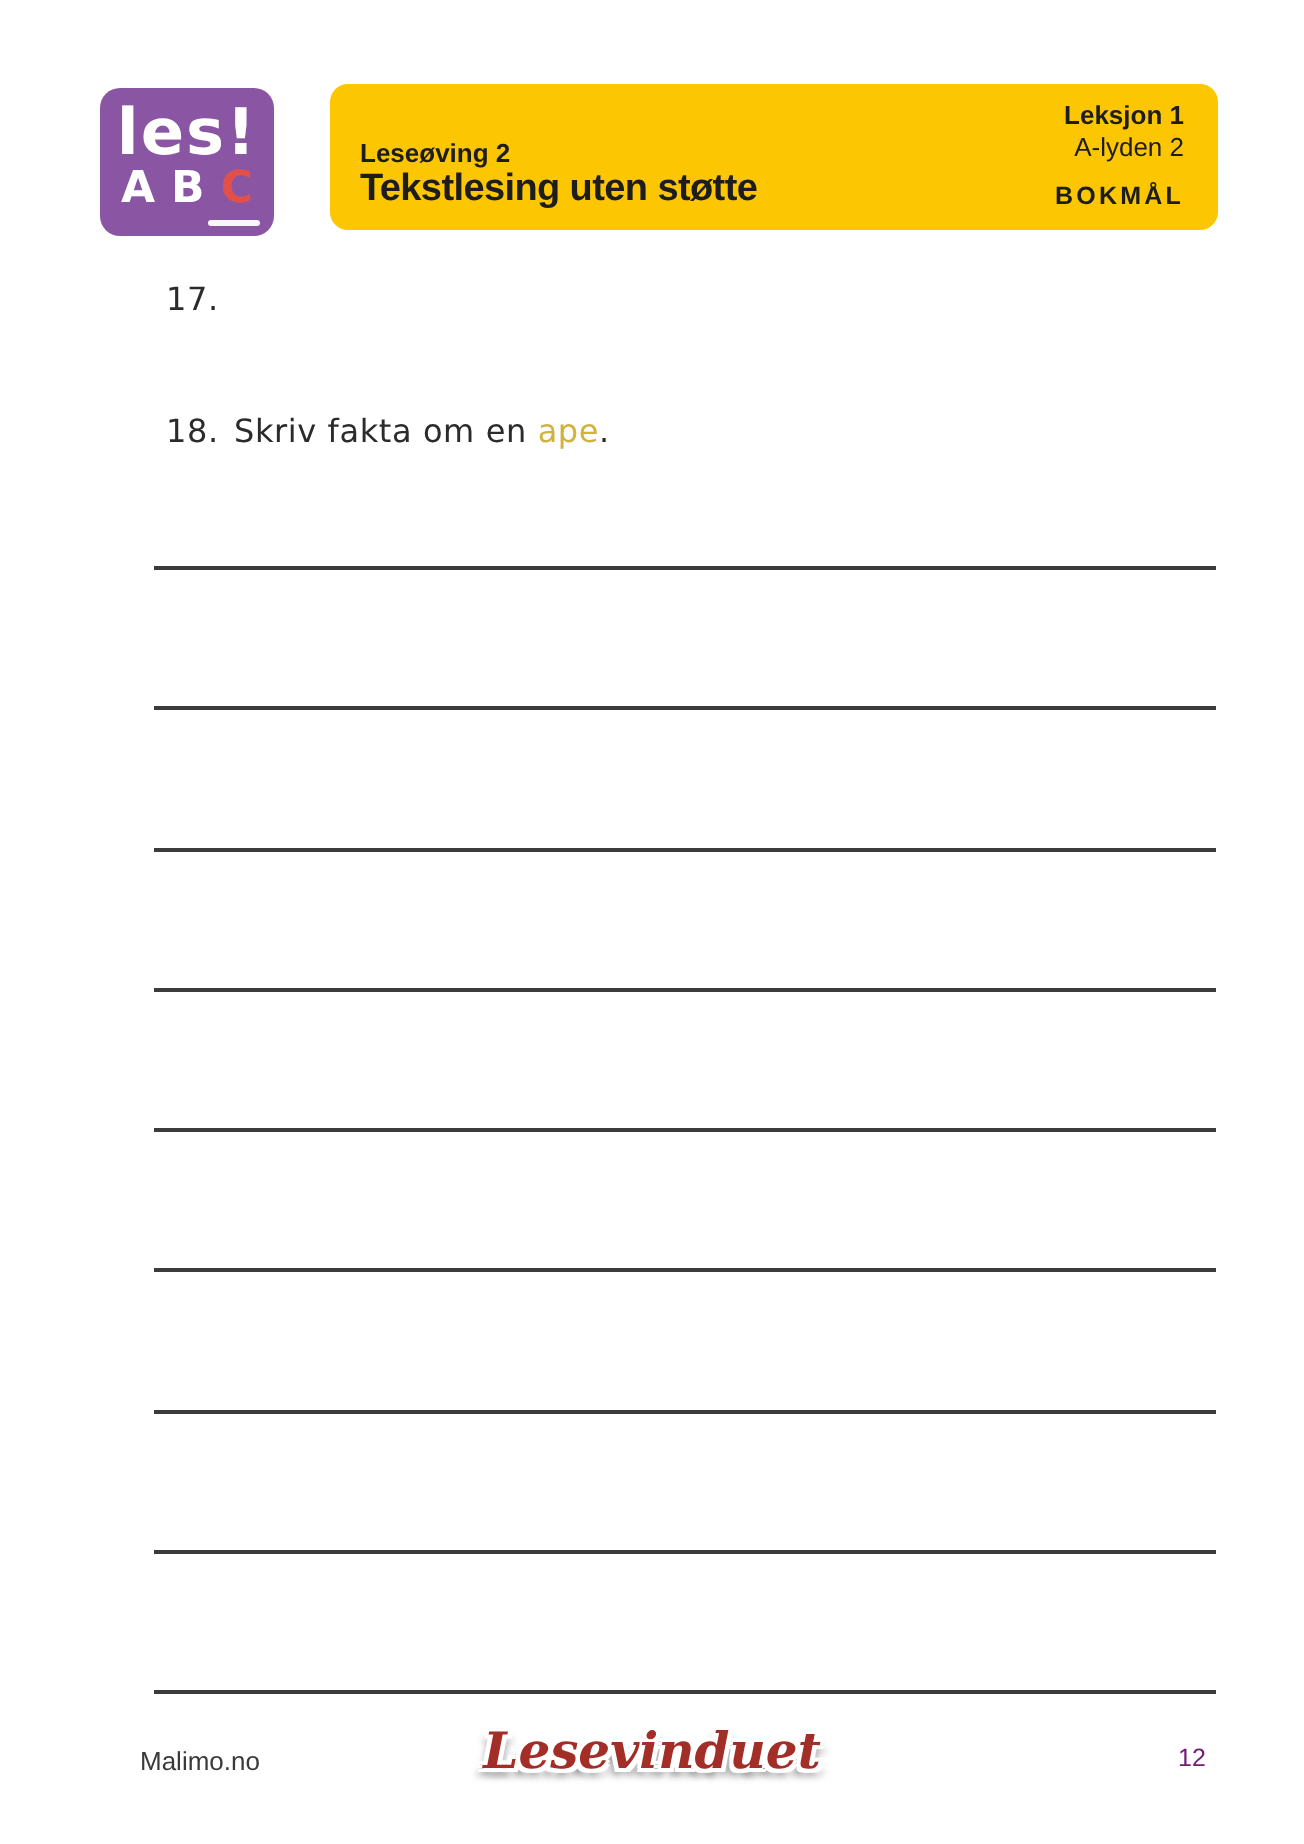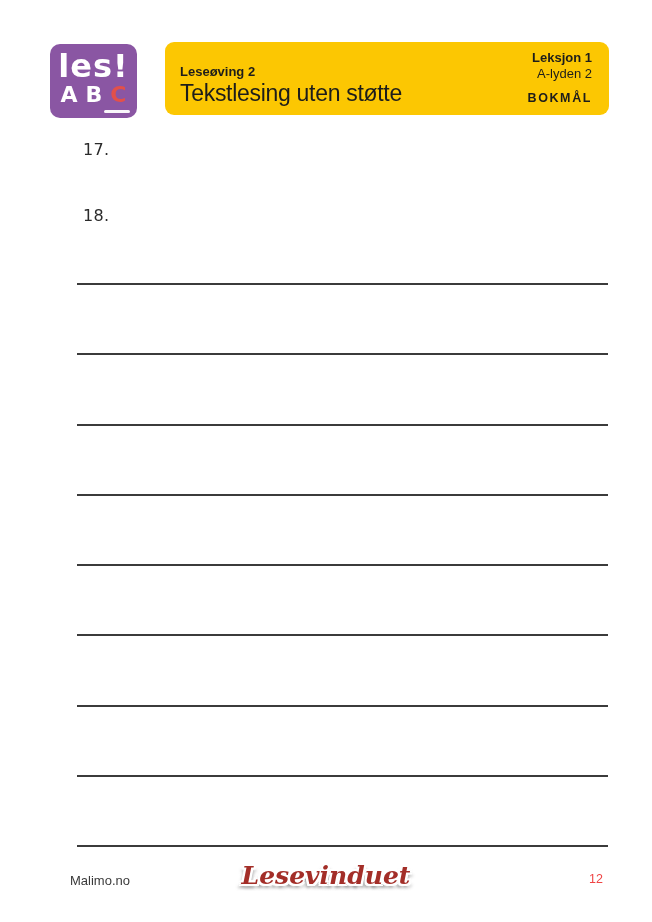--- a/index.html
+++ b/index.html
@@ -28,41 +28,41 @@
   }
 
   .banner {
     position:absolute; left:165px; top:42px; width:444px; height:73px;
     border-radius:9px; box-sizing:border-box; background:#FCC702;
     display:flex; justify-content:space-between;
     padding:10px 17px 9px 15px;
     align-items:flex-end;
   }
   .banner-subtitle { font-size:13px; font-weight:bold; line-height:1.3; }
-  .banner-title   { font-size:23px; font-weight:normal; line-height:1.08; letter-spacing:-0.3px; }
+  .banner-title   { font-size:19px; font-weight:bold; line-height:1.08; letter-spacing:-0.3px; }
   .banner-right   { text-align:right; font-size:13px; line-height:1.22; white-space:nowrap; }
   .banner-lesson  { font-weight:bold; }
   .banner-language{ font-weight:bold; font-size:12.5px; letter-spacing:1.6px; margin-top:9px; }
 
   
   .tasks {
     position:absolute; left:83px; top:140px;
     font-family:"DejaVu Sans", sans-serif; font-size:16px; letter-spacing:0.3px; color:#2b2b2b;
   }
   .task { display:flex; margin-bottom:47px; line-height:1.2; }
   .task-number { width:34px; flex:none; }
   .highlight { color:#D2B23C; }
 
   
   .lines { position:absolute; left:77px; top:283px; width:531px; }
   .writing-line { height:68.3px; border-top:2px solid #3b3b3b; }
 
   
   .footer-site { position:absolute; left:70px;  top:873px; font-size:13px; color:#3a3a3a; }
-  .footer-page { position:absolute; left:589px; top:872px; font-size:12.5px; color:#ef4444; }
+  .footer-page { position:absolute; left:589px; top:872px; font-size:12.5px; color:#701a75; }
   .brand {
     position:absolute; left:50%; top:861px; transform:translateX(-50%);
     font-family:"DejaVu Serif", serif; font-style:italic; font-weight:bold;
     font-size:25px; color:#A32E28; white-space:nowrap;
     text-shadow:
       -2px -2px 0 #fff, 0 -2px 0 #fff, 2px -2px 0 #fff,
       -2px  0   0 #fff, 2px  0   0 #fff,
       -2px  2px 0 #fff, 0  2px 0 #fff, 2px 2px 0 #fff,
       -3px 4px 3px rgba(110,110,110,.55), 3px 4px 3px rgba(110,110,110,.45);
   }
@@ -93,20 +93,21 @@
       <div class="banner-language">BOKMÅL</div>
     </div>
   </div>
 
   <div class="tasks">
     <div class="task">
       <span class="task-number">17.</span>
     </div>
     <div class="task">
       <span class="task-number">18.</span>
+      <span><span>Skriv fakta om en </span><span class="highlight" style="color: rgb(210, 178, 60);">ape</span><span>.</span></span>
     </div>
   </div>
 
   <div class="lines">
       <div class="writing-line"></div>
       <div class="writing-line"></div>
       <div class="writing-line"></div>
       <div class="writing-line"></div>
       <div class="writing-line"></div>
       <div class="writing-line"></div>

